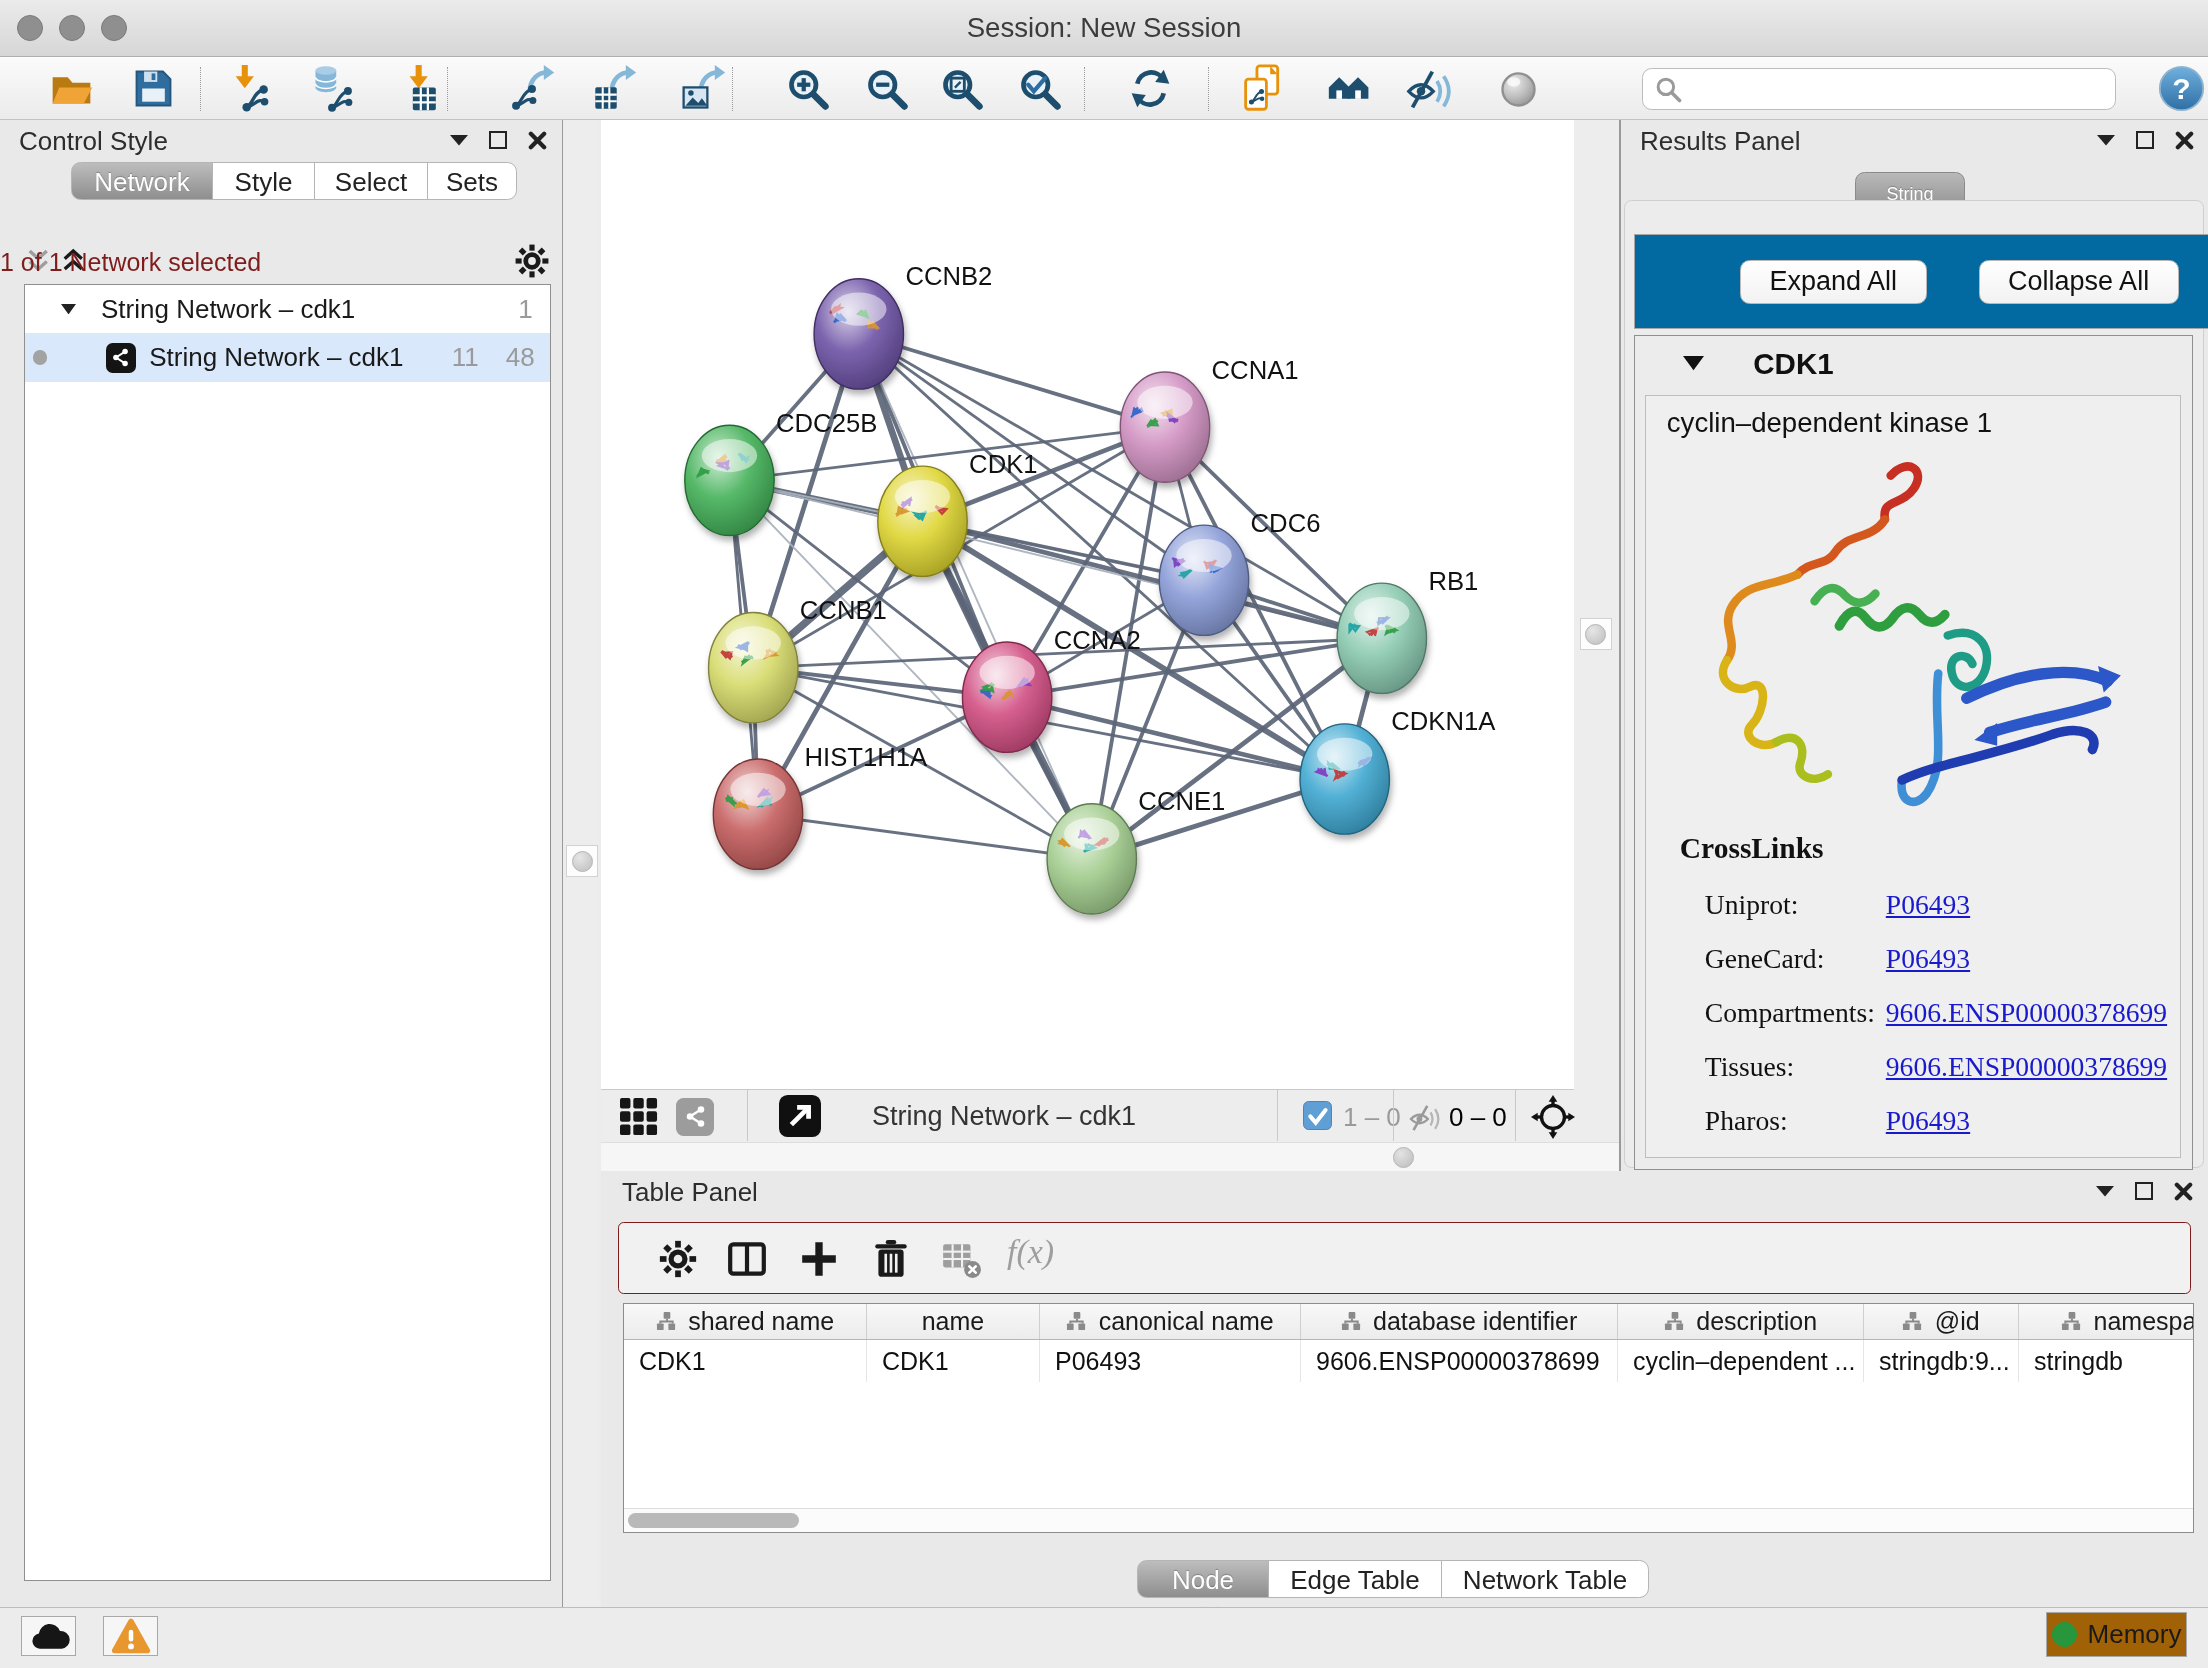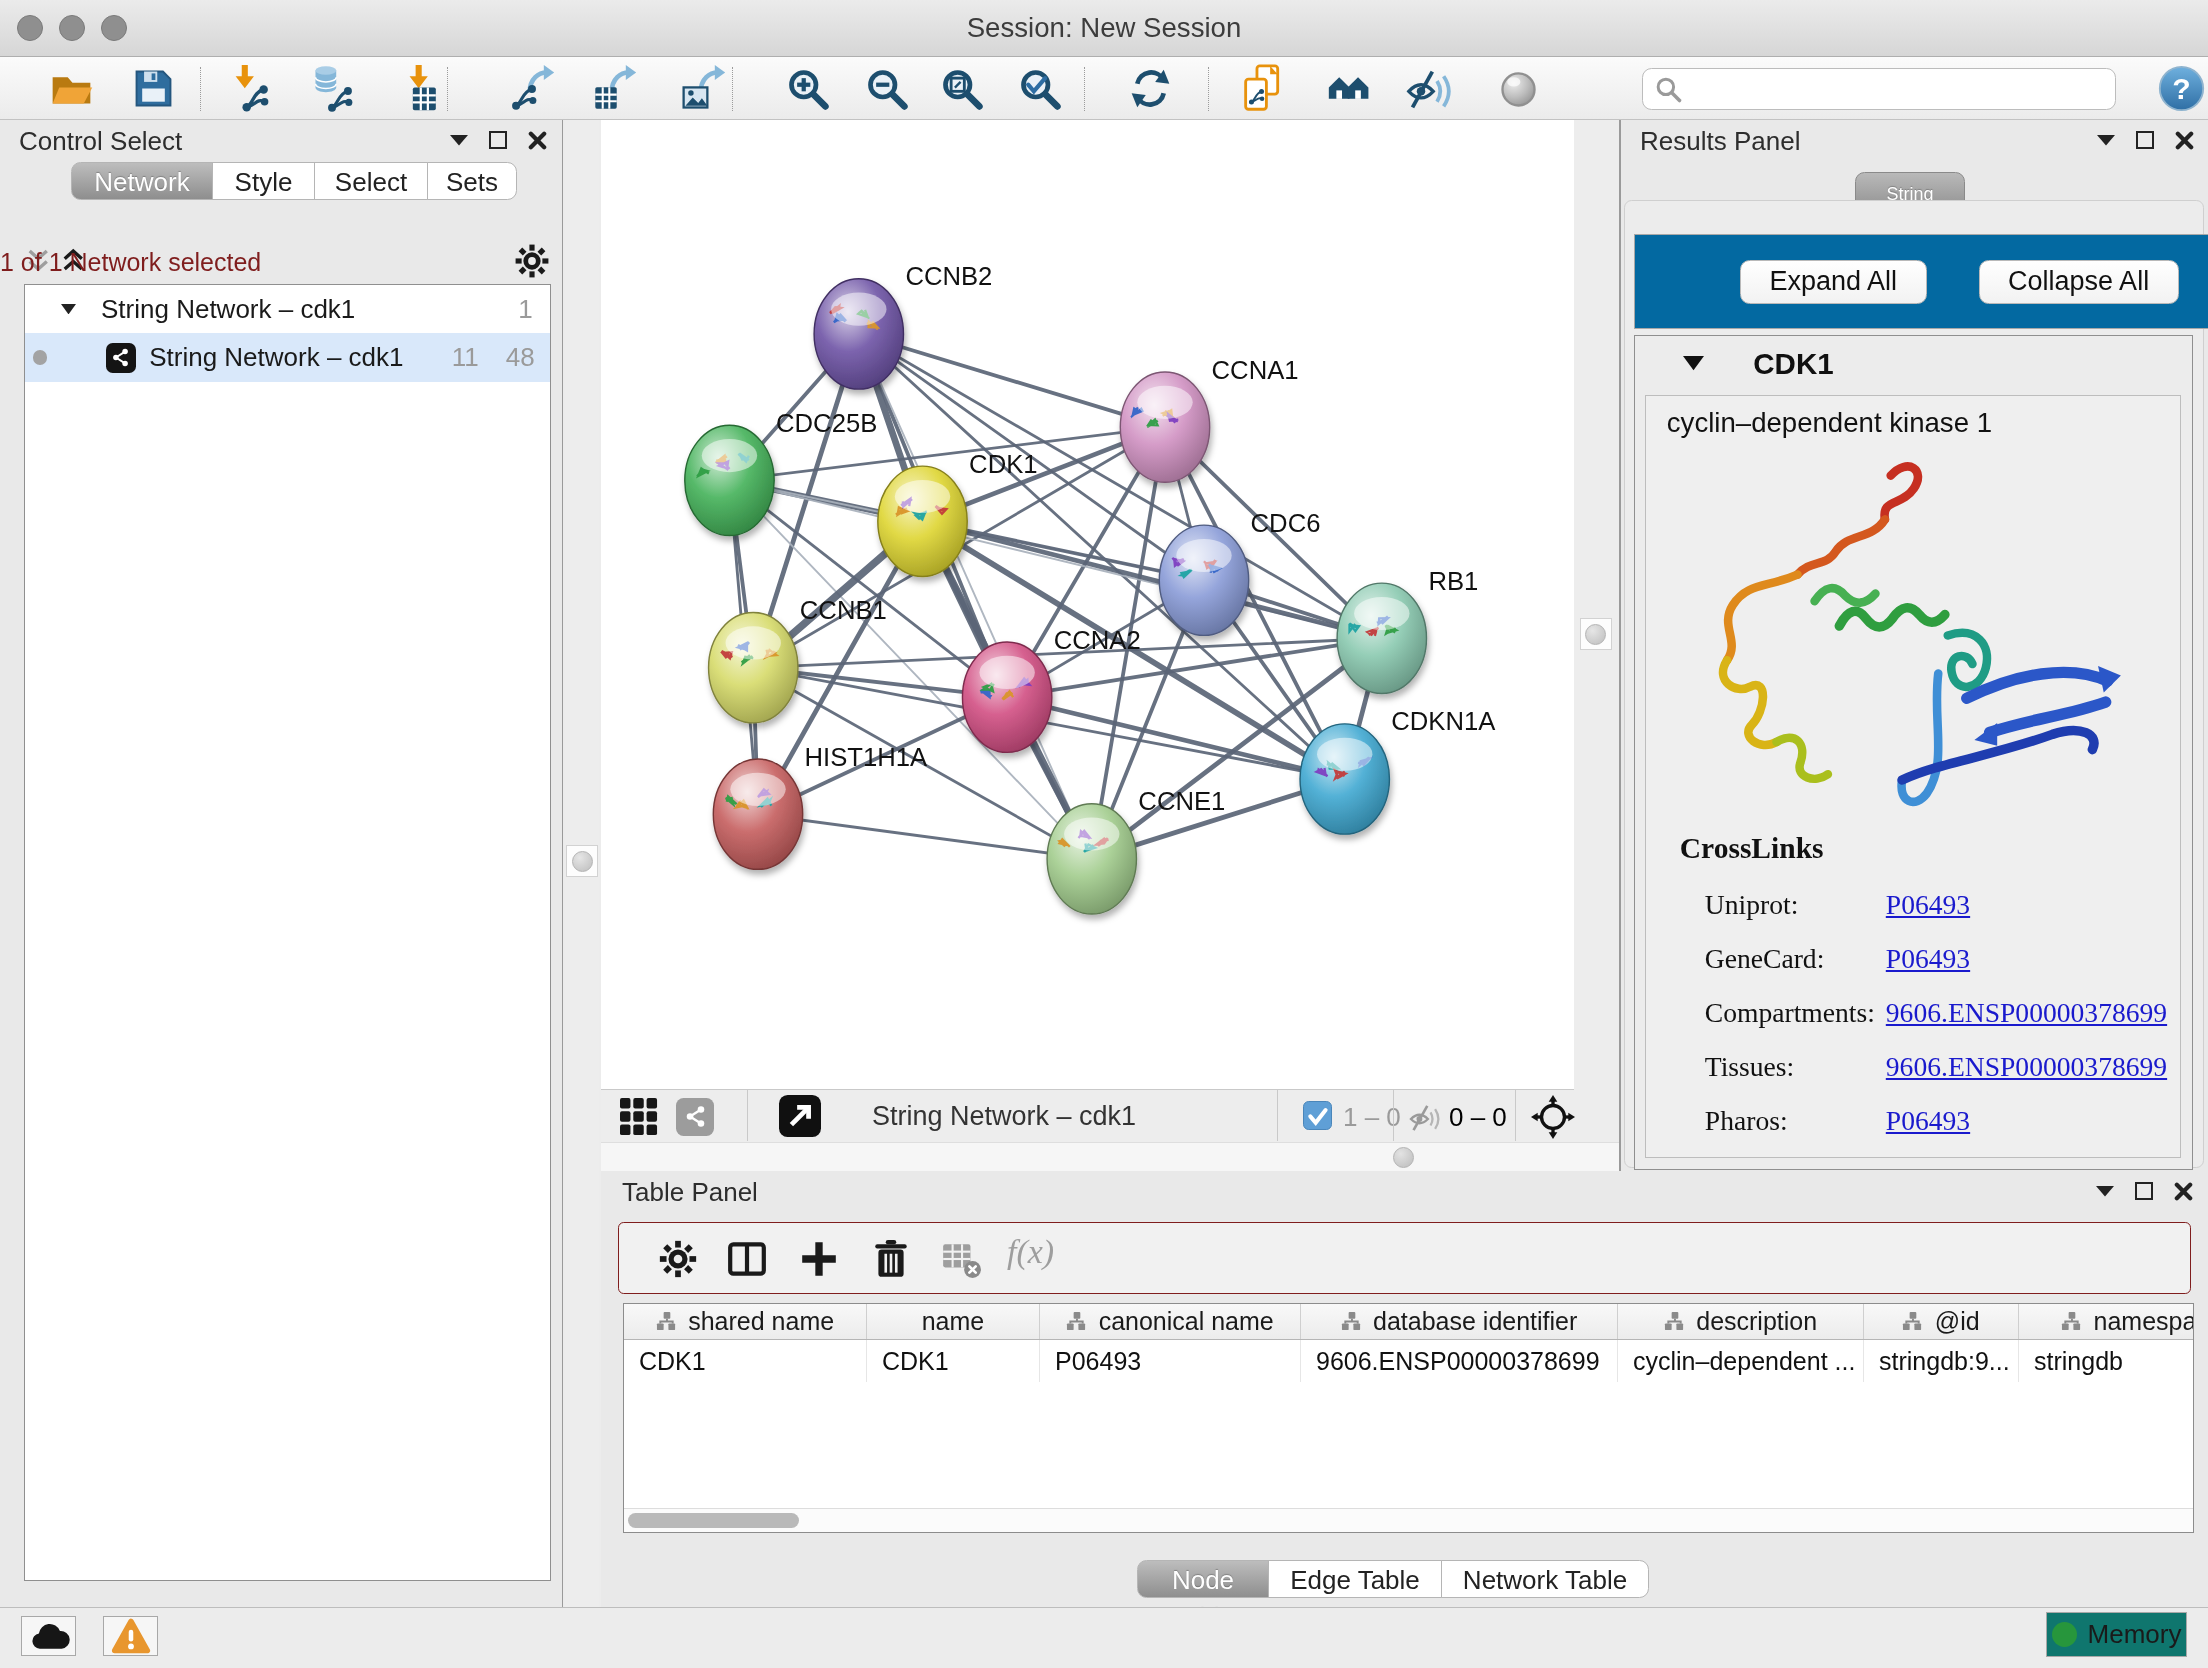--- a/index.html
+++ b/index.html
@@ -121,21 +121,21 @@
   .td{display:flex;align-items:center;padding-left:15px;font-size:25px;color:#111;
     border-right:1px solid #e6e6e6;box-sizing:border-box;overflow:hidden;flex:none;}
   .tp-scroll{position:absolute;left:0;bottom:0;width:100%;height:23px;background:#fbfbfb;border-top:1px solid #ddd;}
   .tp-thumb{position:absolute;left:3.8px;top:3.8px;width:171px;height:15px;border-radius:7.6px;background:#b9b9b9;}
   .tp-tabs{position:absolute;left:536px;top:389px;display:flex;}
   
   .statusbar{position:absolute;left:0;top:1607px;width:100%;height:61px;background:#ececec;
     border-top:1.9px solid #bdbdbd;box-sizing:border-box;}
   .sb-btn{position:absolute;top:7.6px;width:55px;height:40px;background:#f6f6f6;border:1.9px solid #a8a8a8;
     box-sizing:border-box;display:flex;align-items:center;justify-content:center;}
-  .mem-btn{position:absolute;right:21px;top:3.8px;width:141px;height:45px;background:#0f766e;border:1.9px solid #a8a8a8;
+  .mem-btn{position:absolute;right:21px;top:3.8px;width:141px;height:45px;background:#a16207;border:1.9px solid #a8a8a8;
     box-sizing:border-box;display:flex;align-items:center;justify-content:center;gap:11px;font-size:26px;}
   .mem-dot{width:25px;height:25px;border-radius:50%;background:#27963c;}
   .hidden-defs{position:absolute;width:0;height:0;overflow:hidden;}
 </style>
 </head>
 <body>
 
 <div id="app">
 
   <svg class="hidden-defs" aria-hidden="true">
@@ -368,21 +368,21 @@
     <div class="tb" style="left:2157px">
       <svg width="49" height="49" viewBox="0 0 52 52">
         <circle cx="26" cy="26" r="23" fill="url(#helpg)" stroke="#8fb4cf" stroke-width="2"></circle>
         <text x="26" y="37" text-anchor="middle" font-size="32" font-weight="bold" fill="#fff" font-family="Liberation Sans, sans-serif">?</text>
       </svg>
     </div>
   </div>
 
   <div class="control-panel">
     <div class="phdr">
-      <div class="ptitle">Control Select</div>
+      <div class="ptitle">Control Style</div>
       <div class="winicons">
         <svg width="18" height="12.4" viewBox="0 0 19 13">
             <polygon points="0,1 19,1 9.5,12" fill="#222"></polygon>
           </svg>
         <span class="wi-box"></span>
         <svg width="19" height="19" viewBox="0 0 20 20">
           <g stroke="#222" stroke-width="4.5" stroke-linecap="round">
               <line x1="3" y1="3" x2="17" y2="17"></line>
               <line x1="17" y1="3" x2="3" y2="17"></line>
             </g>

